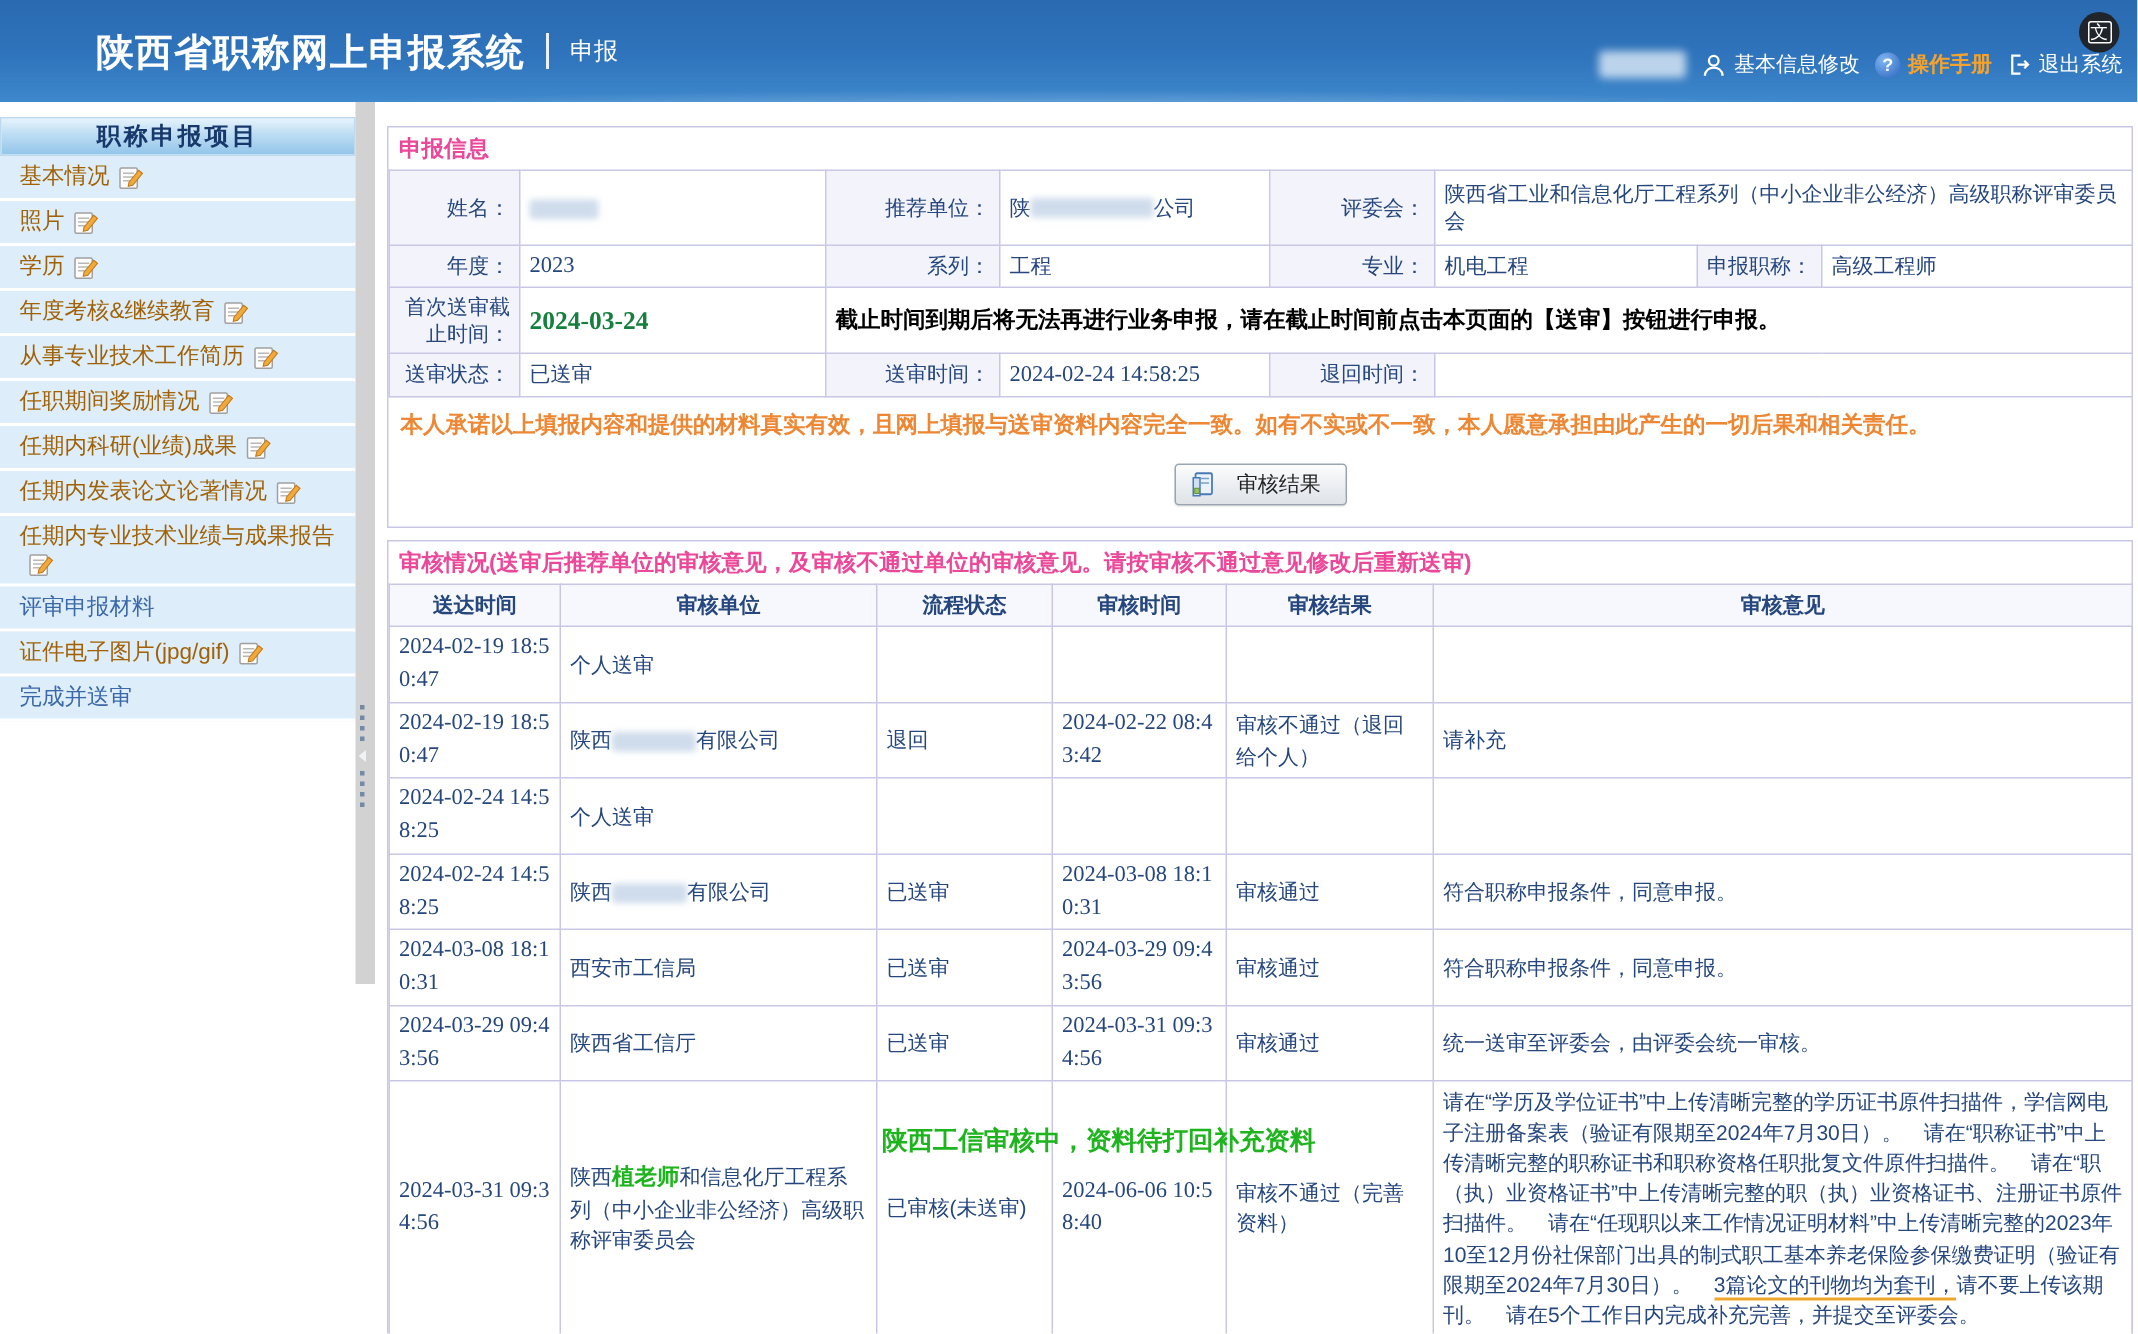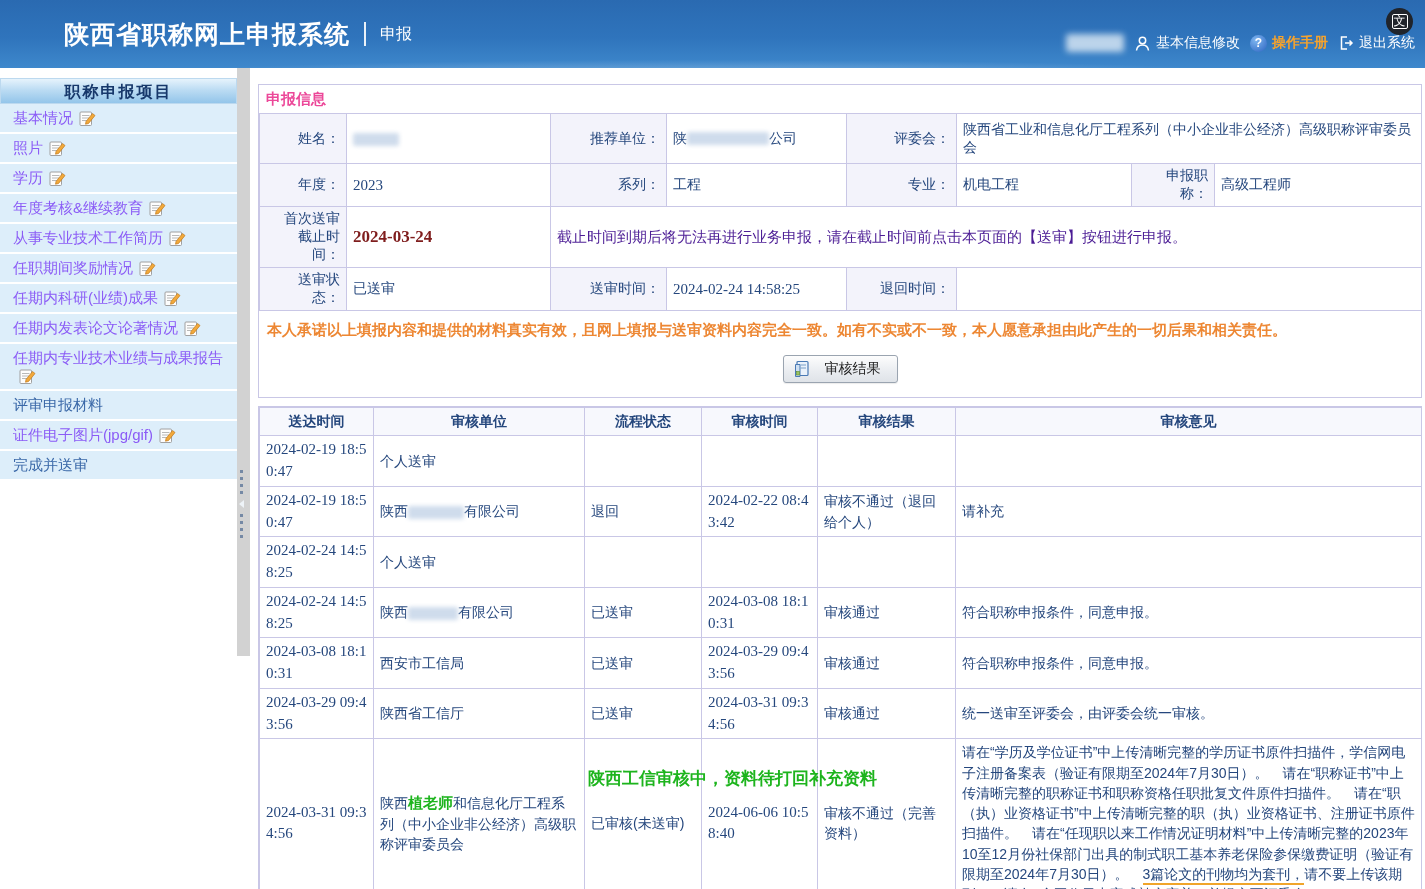--- a/index.html
+++ b/index.html
@@ -28,44 +28,44 @@
   .translate-btn span { font-size:12px; border:1px solid #fff; border-radius:2px; padding:0 1px; line-height:13px; }
 
   
   .content { display:flex; height:588px; }
   aside { width:237px; flex:0 0 237px; padding-top:10px; }
   .side-header { height:26px; line-height:26px; text-align:center; font-size:16px; font-weight:bold; color:#17386b;
     letter-spacing:2px; background:linear-gradient(180deg,#e6f3fc 0%,#bcdcf3 45%,#93c5ea 100%);
     border:1px solid #bcd9ef; }
   .side-item { background:#ddeefa; border-bottom:2px solid #fff; padding:4px 6px 4px 13px; min-height:28px;
     display:flex; align-items:center; flex-wrap:wrap; cursor:pointer; font-size:15px; line-height:20px; }
-  .side-item .lbl-olive { color:#8b5cf6; }
+  .side-item .lbl-olive { color:#a16207; }
   .side-item .lbl-blue  { color:#3a68a8; }
   .edit-icon { display:inline-block; width:17px; height:17px; margin-left:6px; }
 
   .splitter { width:13px; flex:0 0 13px; background:#d2d2d2; position:relative; cursor:col-resize; }
   .splitter-handle { position:absolute; top:400px; left:2px; display:flex; flex-direction:column; align-items:center; }
   .splitter-handle .dot { width:3px; height:3px; background:#7589a5; margin:2px 0; }
   .splitter-handle .tri { width:0; height:0; border-top:4px solid transparent; border-bottom:4px solid transparent;
     border-right:5px solid #eef3f8; margin:4px 0; }
 
   main { flex:1; padding:16px 3px 0 8px; }
 
   
   .box { border:1px solid #c9c7e6; width:1164px; background:#fff; }
   .box1 { margin-bottom:8px; }
   .sec-title { color:#ec4899; font-weight:bold; font-size:15px; padding:5px 7px 4px 7px; }
 
   table { border-collapse:collapse; table-layout:fixed; width:1162px; color:#25477d; font-size:14px; }
   td,th { border:1px solid #c9c7e6; padding:3px 6px; vertical-align:middle; word-break:break-all; }
-  .t1 td.lbl { background:#f3f3fb; text-align:right;padding-left:23px; }
+  .t1 td.lbl { background:#f3f3fb; text-align:right; }
   .t1 td.val { background:#fff; text-align:left; }
   .num { font-family:"Liberation Serif","DejaVu Serif",serif; font-size:15px; }
-  .red-val { color:#7f1d1d; font-weight:bold; font-size:17px; font-family:"Liberation Serif","DejaVu Serif",serif; }
-  .red-warn { color:#4c1d95; font-weight:normal; font-size:15px; background:#fff; }
+  .red-val { color:#15803d; font-weight:bold; font-size:17px; font-family:"Liberation Serif","DejaVu Serif",serif; }
+  .red-warn { color:#000000; font-weight:bold; font-size:15px; background:#fff; }
   .blur-box { display:inline-block; height:13px; border-radius:2px; background:#cfdcec; filter:blur(2px); vertical-align:middle; }
 
   .promise { color:#ed8733; font-weight:bold; font-size:15px; line-height:1.55; padding:7px 8px 2px 8px; }
   .btn-row { text-align:center; padding:12px 0 14px 0; }
   .result-btn { display:inline-flex; align-items:center; gap:14px; padding:4px 16px 4px 9px;
     border:1px solid #9aa4b0; border-radius:3px; font-size:14px; color:#222;
     background:linear-gradient(180deg,#fdfdfd,#e9ecf0 60%,#dfe3e8); cursor:pointer; box-shadow:0 1px 1px rgba(0,0,0,.08); }
 
   
   .t2 th { background:#f7f8fd; font-weight:bold; text-align:center; height:28px; color:#25477d; }
@@ -298,20 +298,21 @@
             <rect x="3.5" y="11.5" width="3" height="3.5" fill="#9dc45f" stroke="#5a8a2a" stroke-width=".6"></rect>
             <line x1="7.5" y1="5" x2="13" y2="5" stroke="#7aa0c8" stroke-width="1"></line>
             <line x1="7.5" y1="8" x2="13" y2="8" stroke="#7aa0c8" stroke-width="1"></line>
           </svg>
           <span>审核结果</span>
         </button>
       </div>
     </section>
 
     <section class="box box2">
+      <div class="sec-title">审核情况(送审后推荐单位的审核意见，及审核不通过单位的审核意见。请按审核不通过意见修改后重新送审)</div>
       <table class="t2">
         <colgroup>
           <col style="width:114px">
             <col style="width:211px">
             <col style="width:117px">
           <col style="width:116px">
             <col style="width:138px">
             <col style="width:466px">
         </colgroup>
         <tbody>

